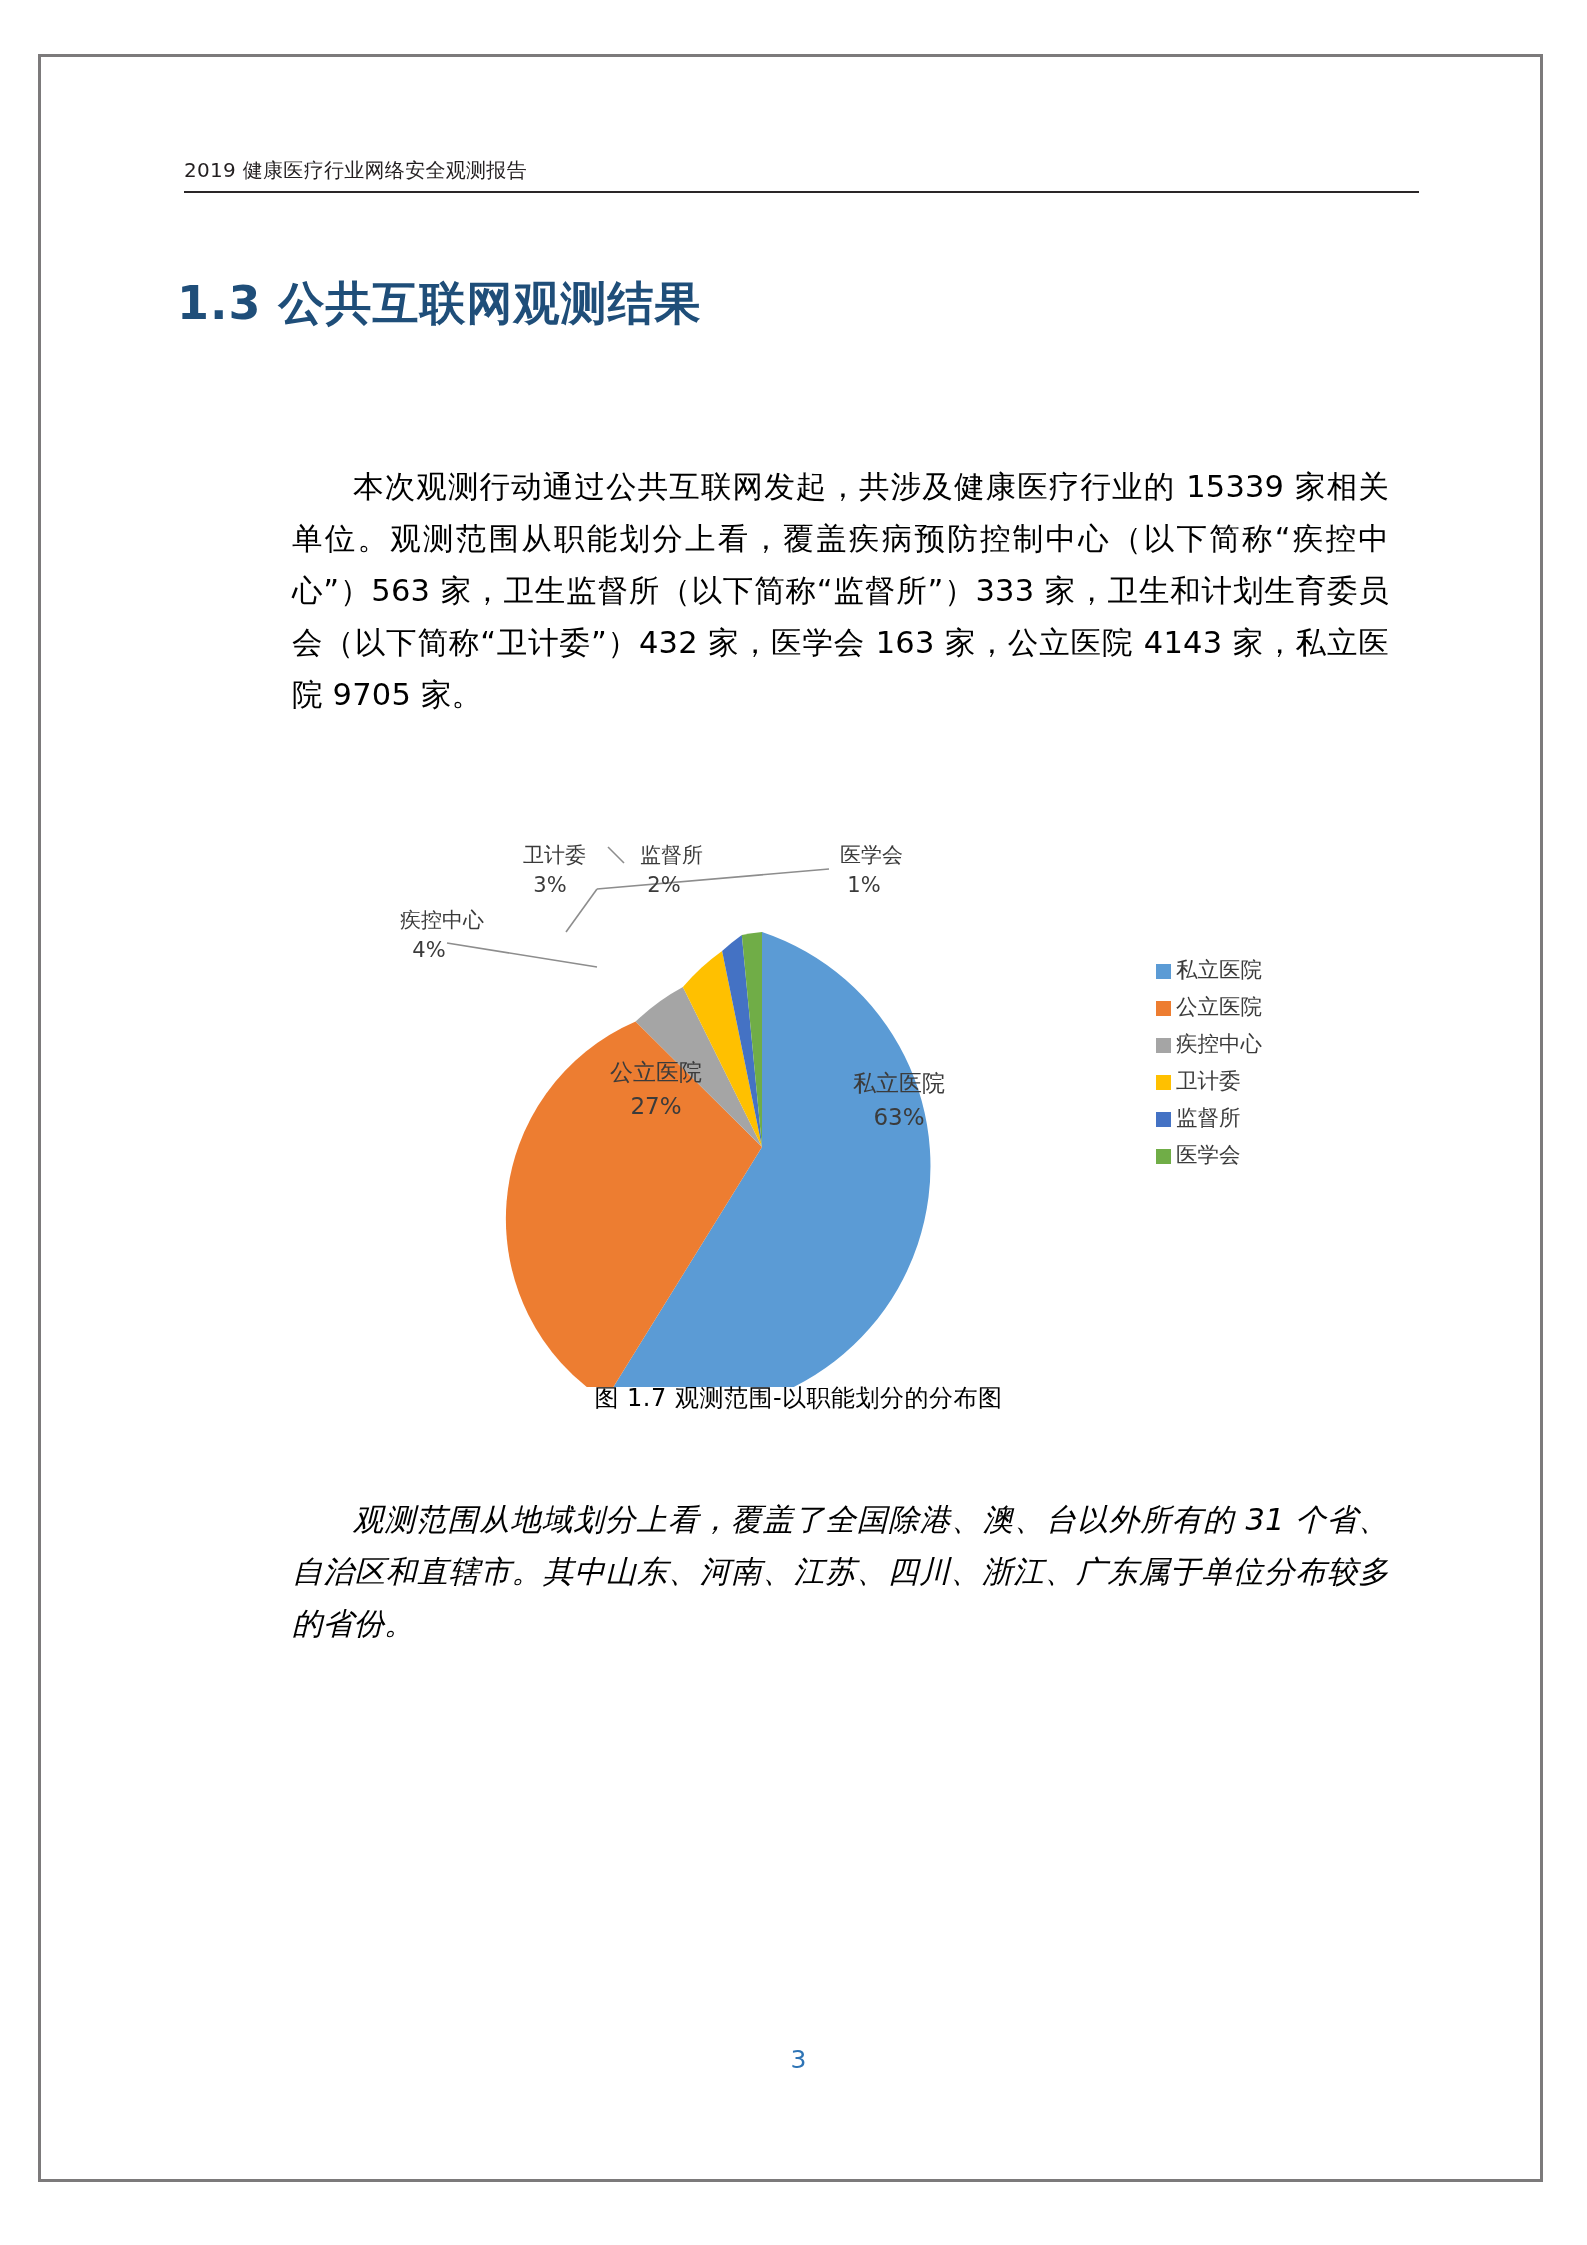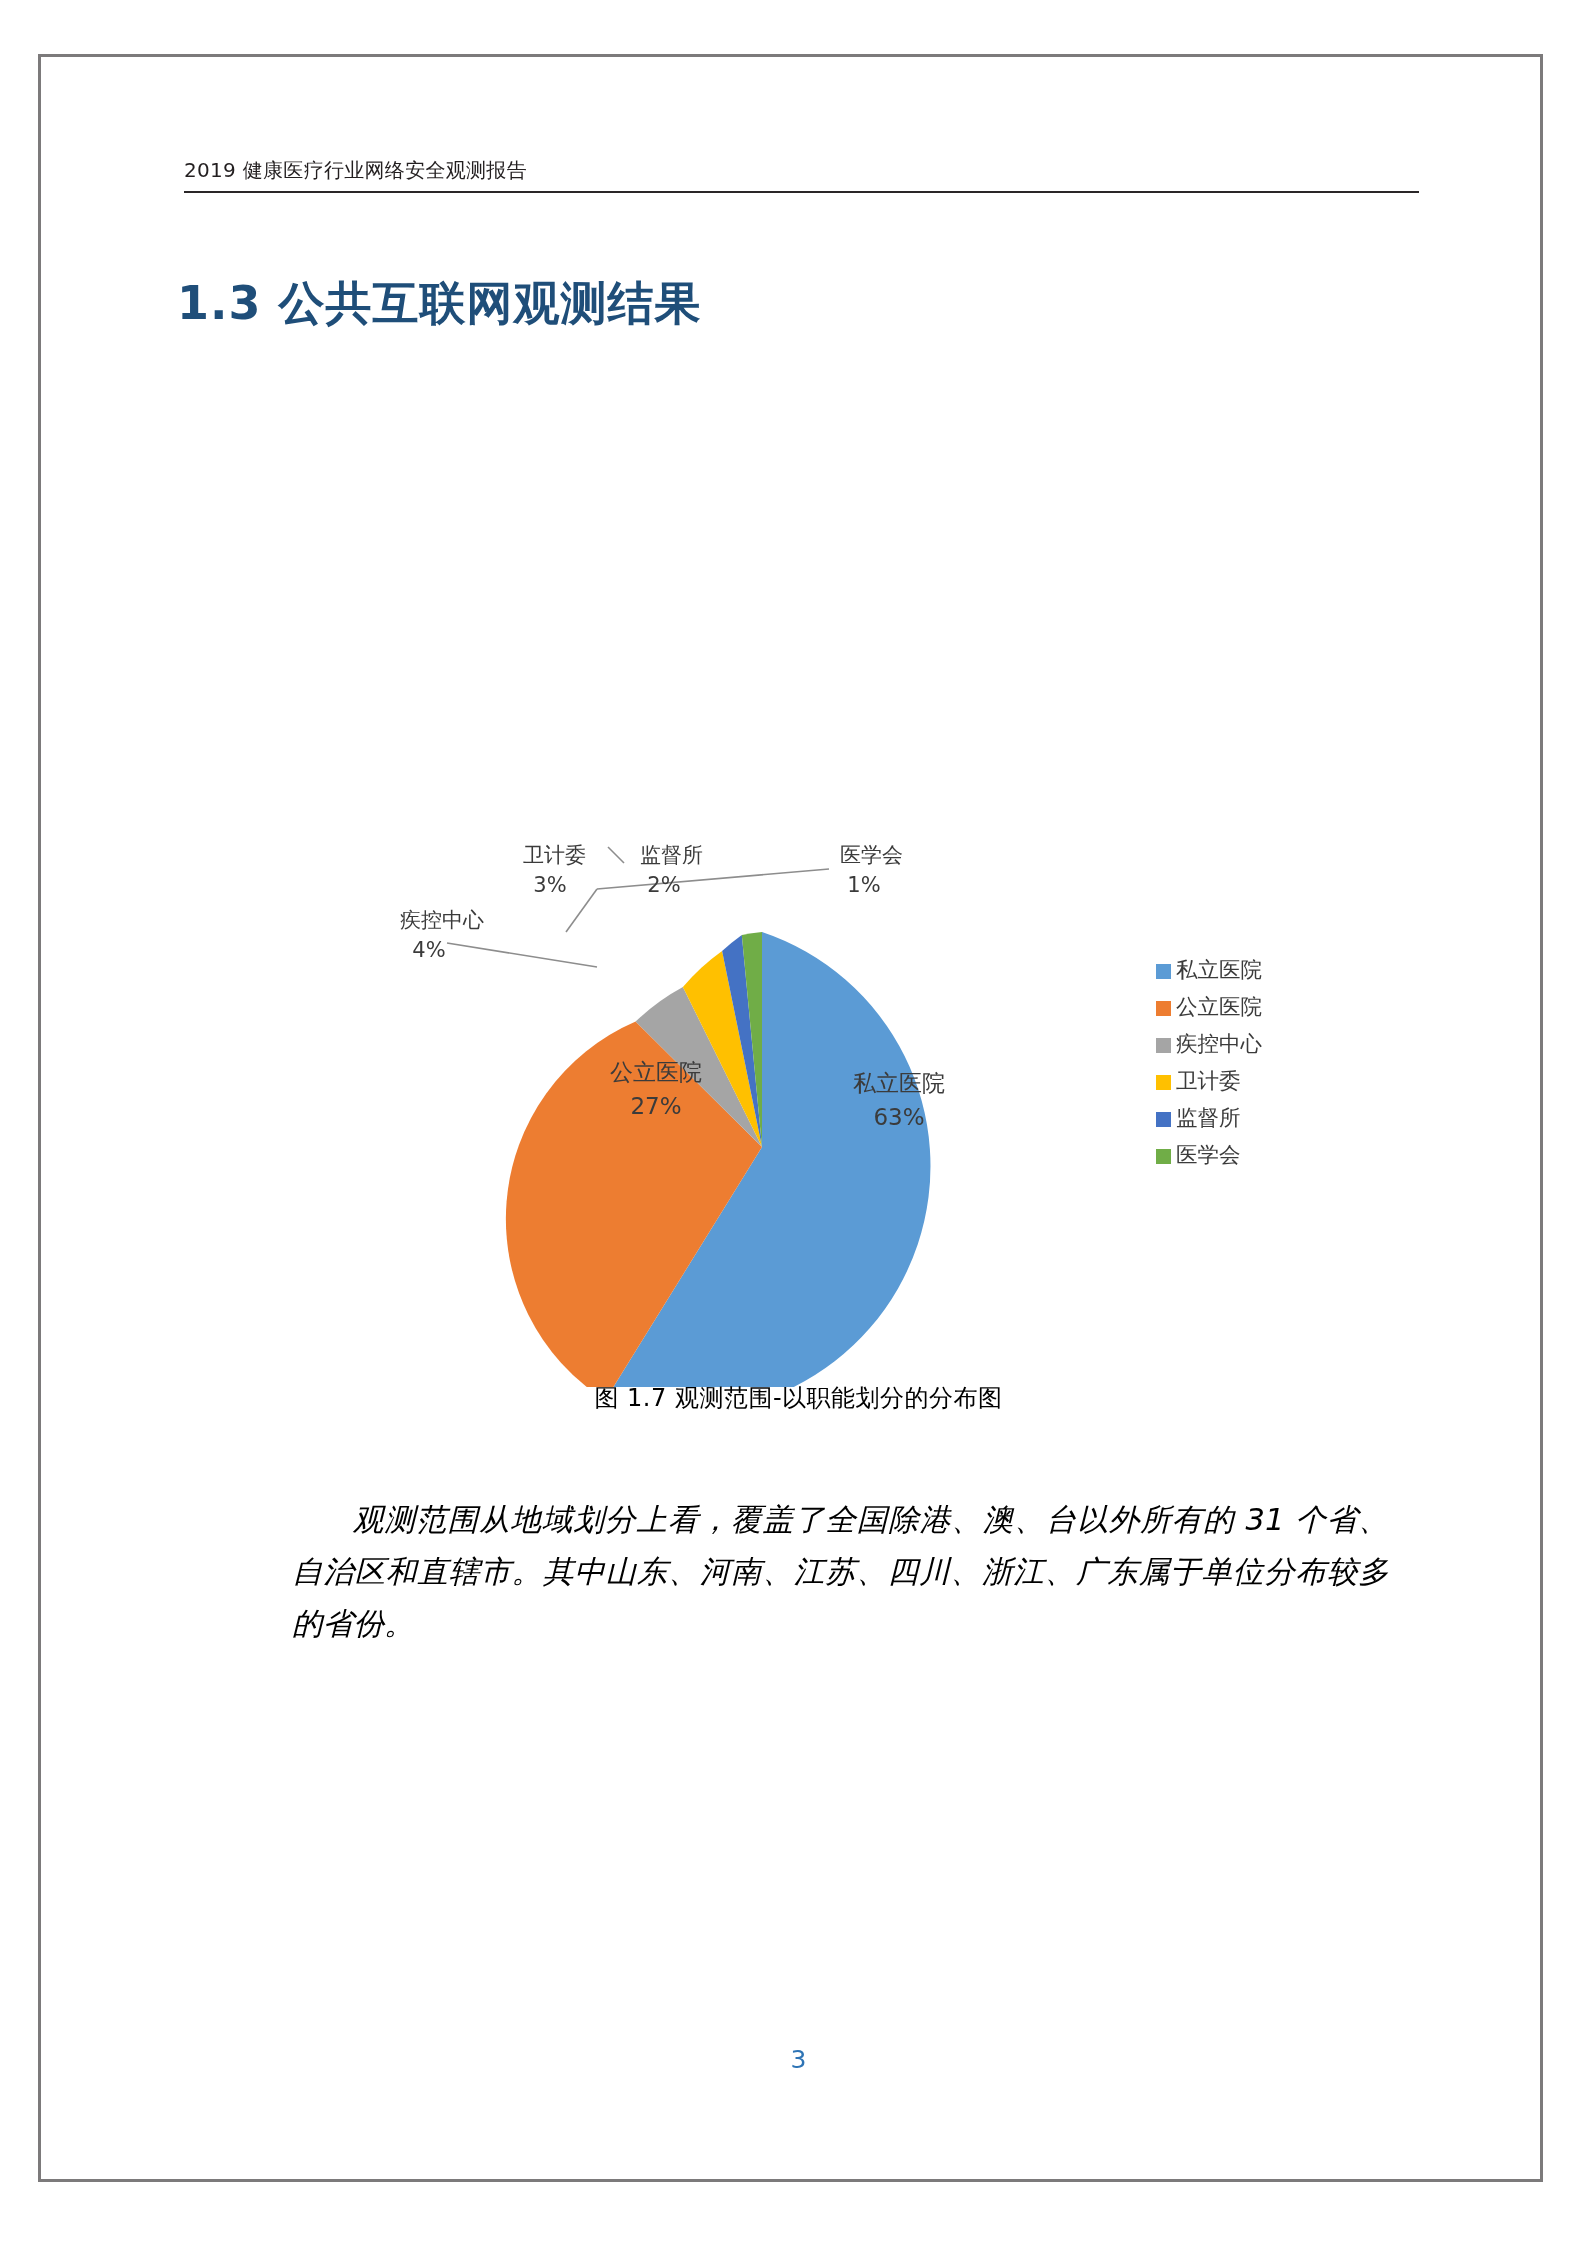--- a/index.html
+++ b/index.html
@@ -155,20 +155,21 @@
   <div class="page-inner">
 
     <div class="doc-header">
       <div class="doc-header-text">2019 健康医疗行业网络安全观测报告</div>
       <div class="doc-header-rule"></div>
     </div>
 
     <div class="h2">1.3  公共互联网观测结果</div>
 
 
+    <div class="para" id="para-1">本次观测行动通过公共互联网发起，共涉及健康医疗行业的 15339 家相关单位。观测范围从职能划分上看，覆盖疾病预防控制中心（以下简称“疾控中心”）563 家，卫生监督所（以下简称“监督所”）333 家，卫生和计划生育委员会（以下简称“卫计委”）432 家，医学会 163 家，公立医院 4143 家，私立医院 9705 家。</div>
 
     <div class="chart-block">
       <svg class="chart-svg" width="1140" height="560" viewBox="0 0 1140 560">
 
         <g>
           <path class="leader" d="M 155 116 L 305 140"></path>
           <path class="leader" d="M 274 105 L 305 62"></path>
           <path class="leader" d="M 332 36 L 316 20"></path>
           <path class="leader" d="M 305 62 L 537 42"></path>
         </g>

